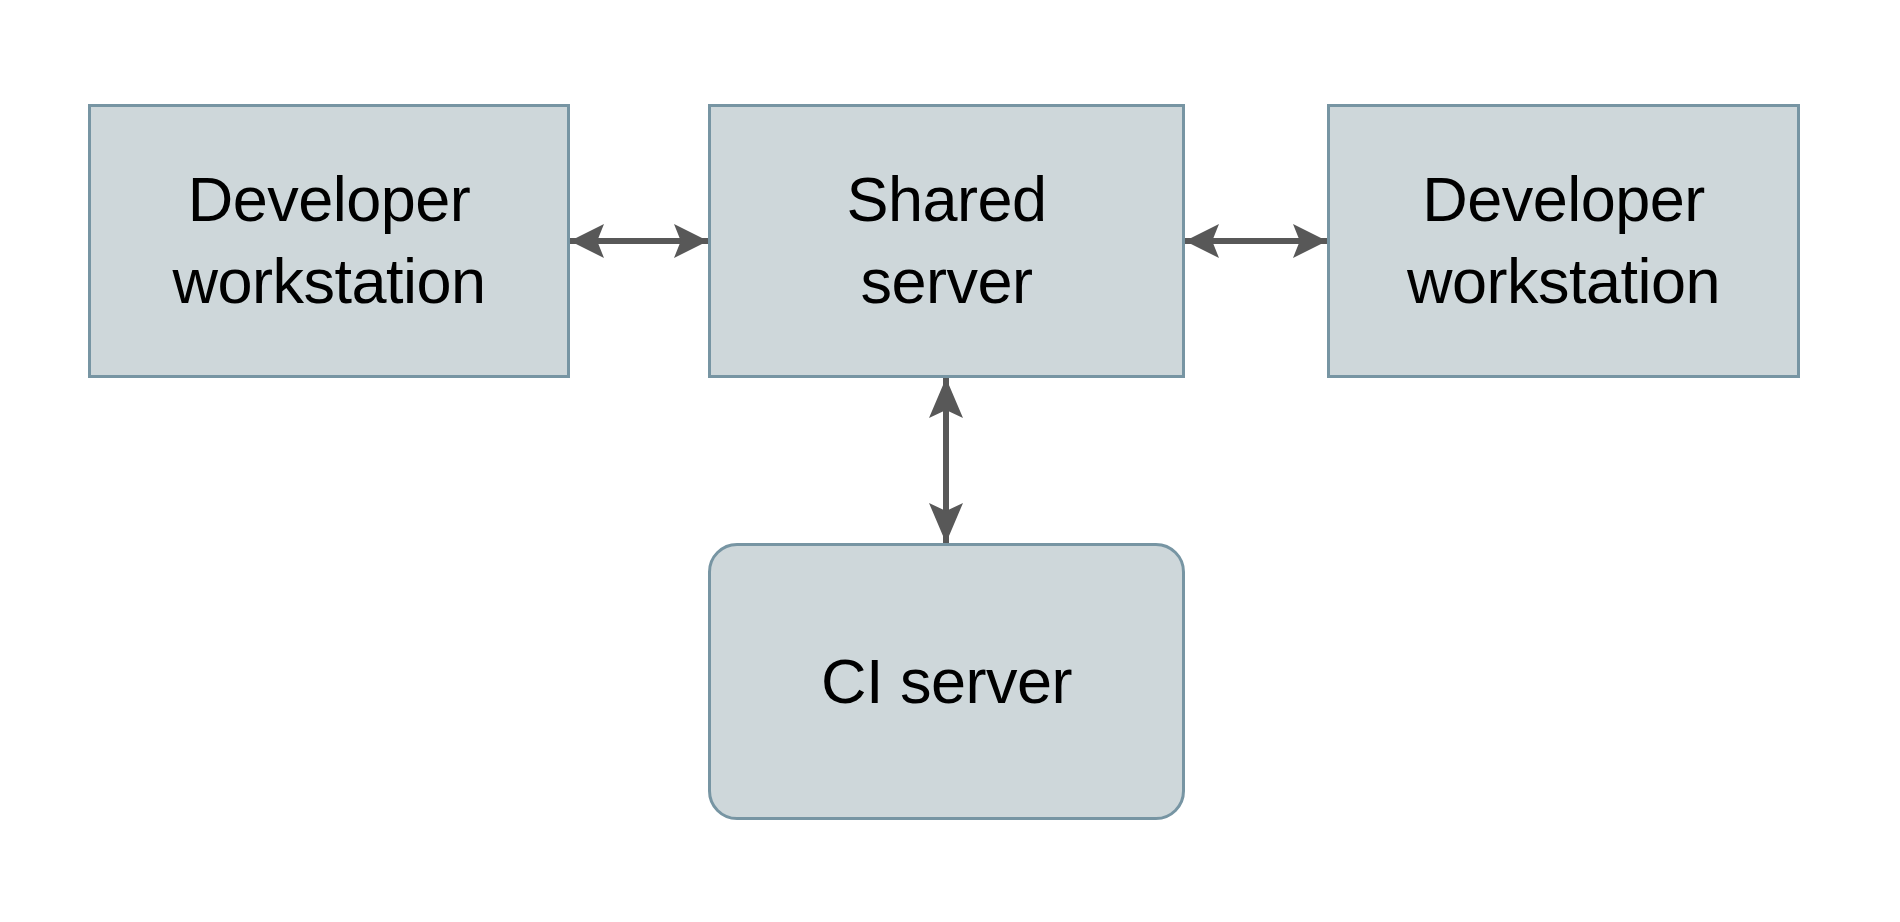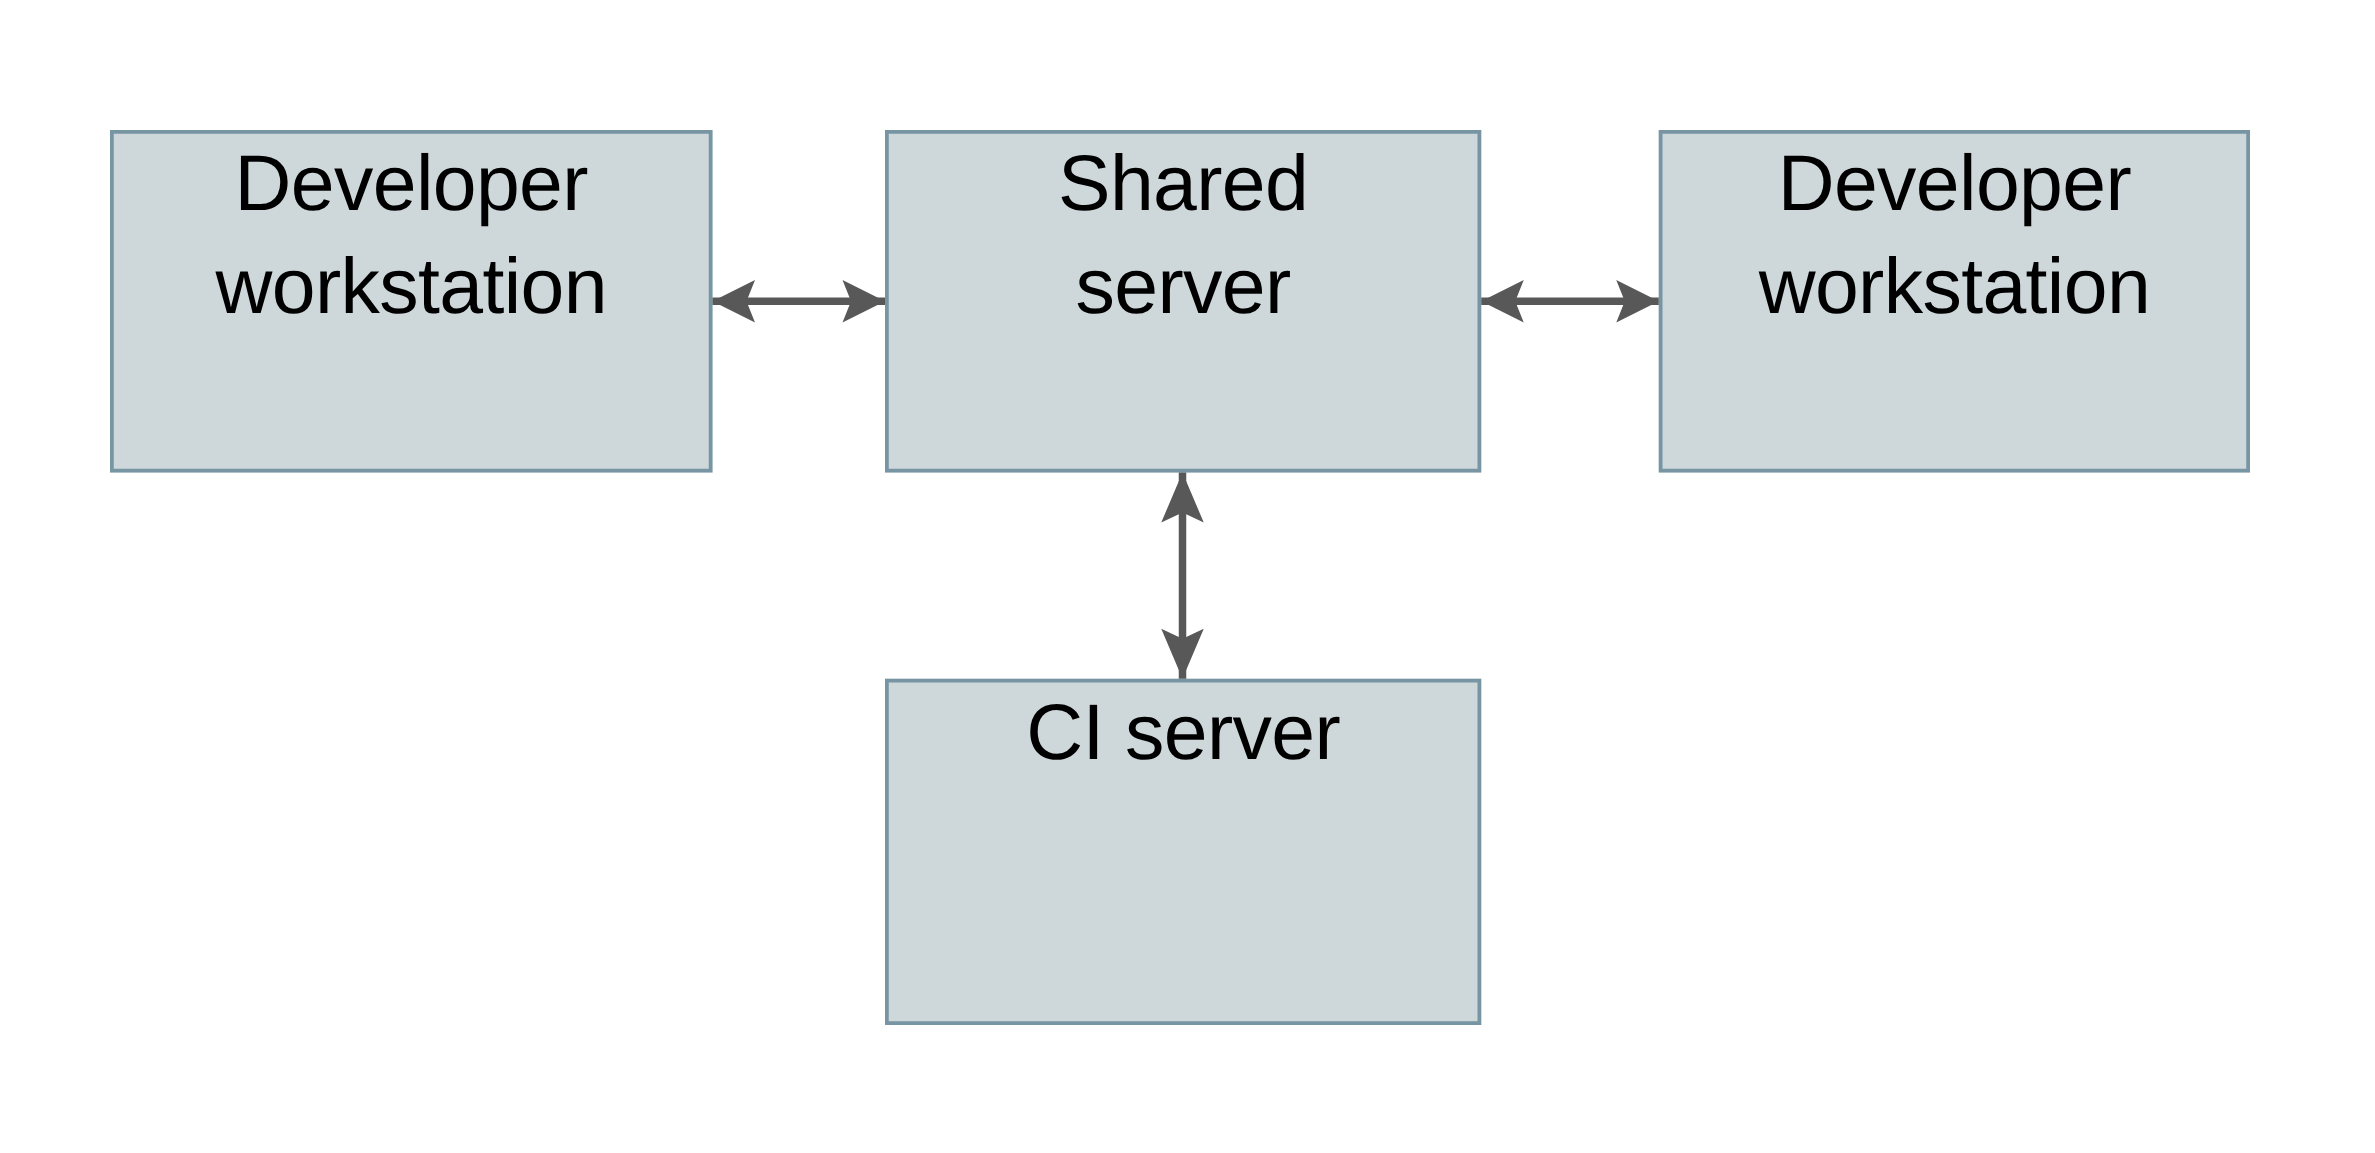--- a/index.html
+++ b/index.html
@@ -17,21 +17,21 @@
     height: 922px;
     background: #ffffff;
     overflow: hidden;
   }
   .node {
     position: absolute;
     box-sizing: border-box;
     background: #ced7da;
     border: 3px solid #7795a3;
     display: flex;
-    align-items: flex-start;
+    align-items: center;
     justify-content: center;
     text-align: center;
     color: #000000;
     font-size: 63px;
     line-height: 1.30;
     letter-spacing: -0.5px;
     font-weight: 400;
     padding: 0 10px;
   }
   .node .node-label {
@@ -60,21 +60,21 @@
   <div class="node" id="node-1" style="left: 708px; top: 104px; width: 477px; height: 274px; background: rgb(206, 215, 218); border-color: rgb(119, 149, 163); color: rgb(0, 0, 0);">
     <span class="node-label">Shared
 server</span>
   </div>
 
   <div class="node" id="node-2" style="left: 1327px; top: 104px; width: 473px; height: 274px; background: rgb(206, 215, 218); border-color: rgb(119, 149, 163); color: rgb(0, 0, 0);">
     <span class="node-label">Developer
 workstation</span>
   </div>
 
-  <div class="node" id="node-3" style="left: 708px; top: 543px; width: 477px; height: 277px; background: rgb(206, 215, 218); border-color: rgb(119, 149, 163); color: rgb(0, 0, 0);">
+  <div class="node" id="node-3" style="left: 708px; top: 543px; width: 477px; height: 277px; background: rgb(206, 215, 218); border-color: rgb(119, 149, 163); color: rgb(0, 0, 0); border-radius: 29px;">
     <span class="node-label">CI server</span>
   </div>
 
   <div class="edge" id="edge-0" style="left: 570px; top: 211px; width: 138px; height: 60px;">
     <svg width="138" height="60" viewBox="0 0 138 60">
       <g class="arrow-g">
         <line class="arrow-line" x1="0" y1="30" x2="138" y2="30" stroke="#585858" stroke-width="6"></line>
         <path class="arrow-head-start" d="M0,30 L34,13 L27.200000000000003,30 L34,47 Z" fill="#585858"></path>
         <path class="arrow-head-end" d="M138,30 L104,13 L110.8,30 L104,47 Z" fill="#585858"></path>
       </g>

